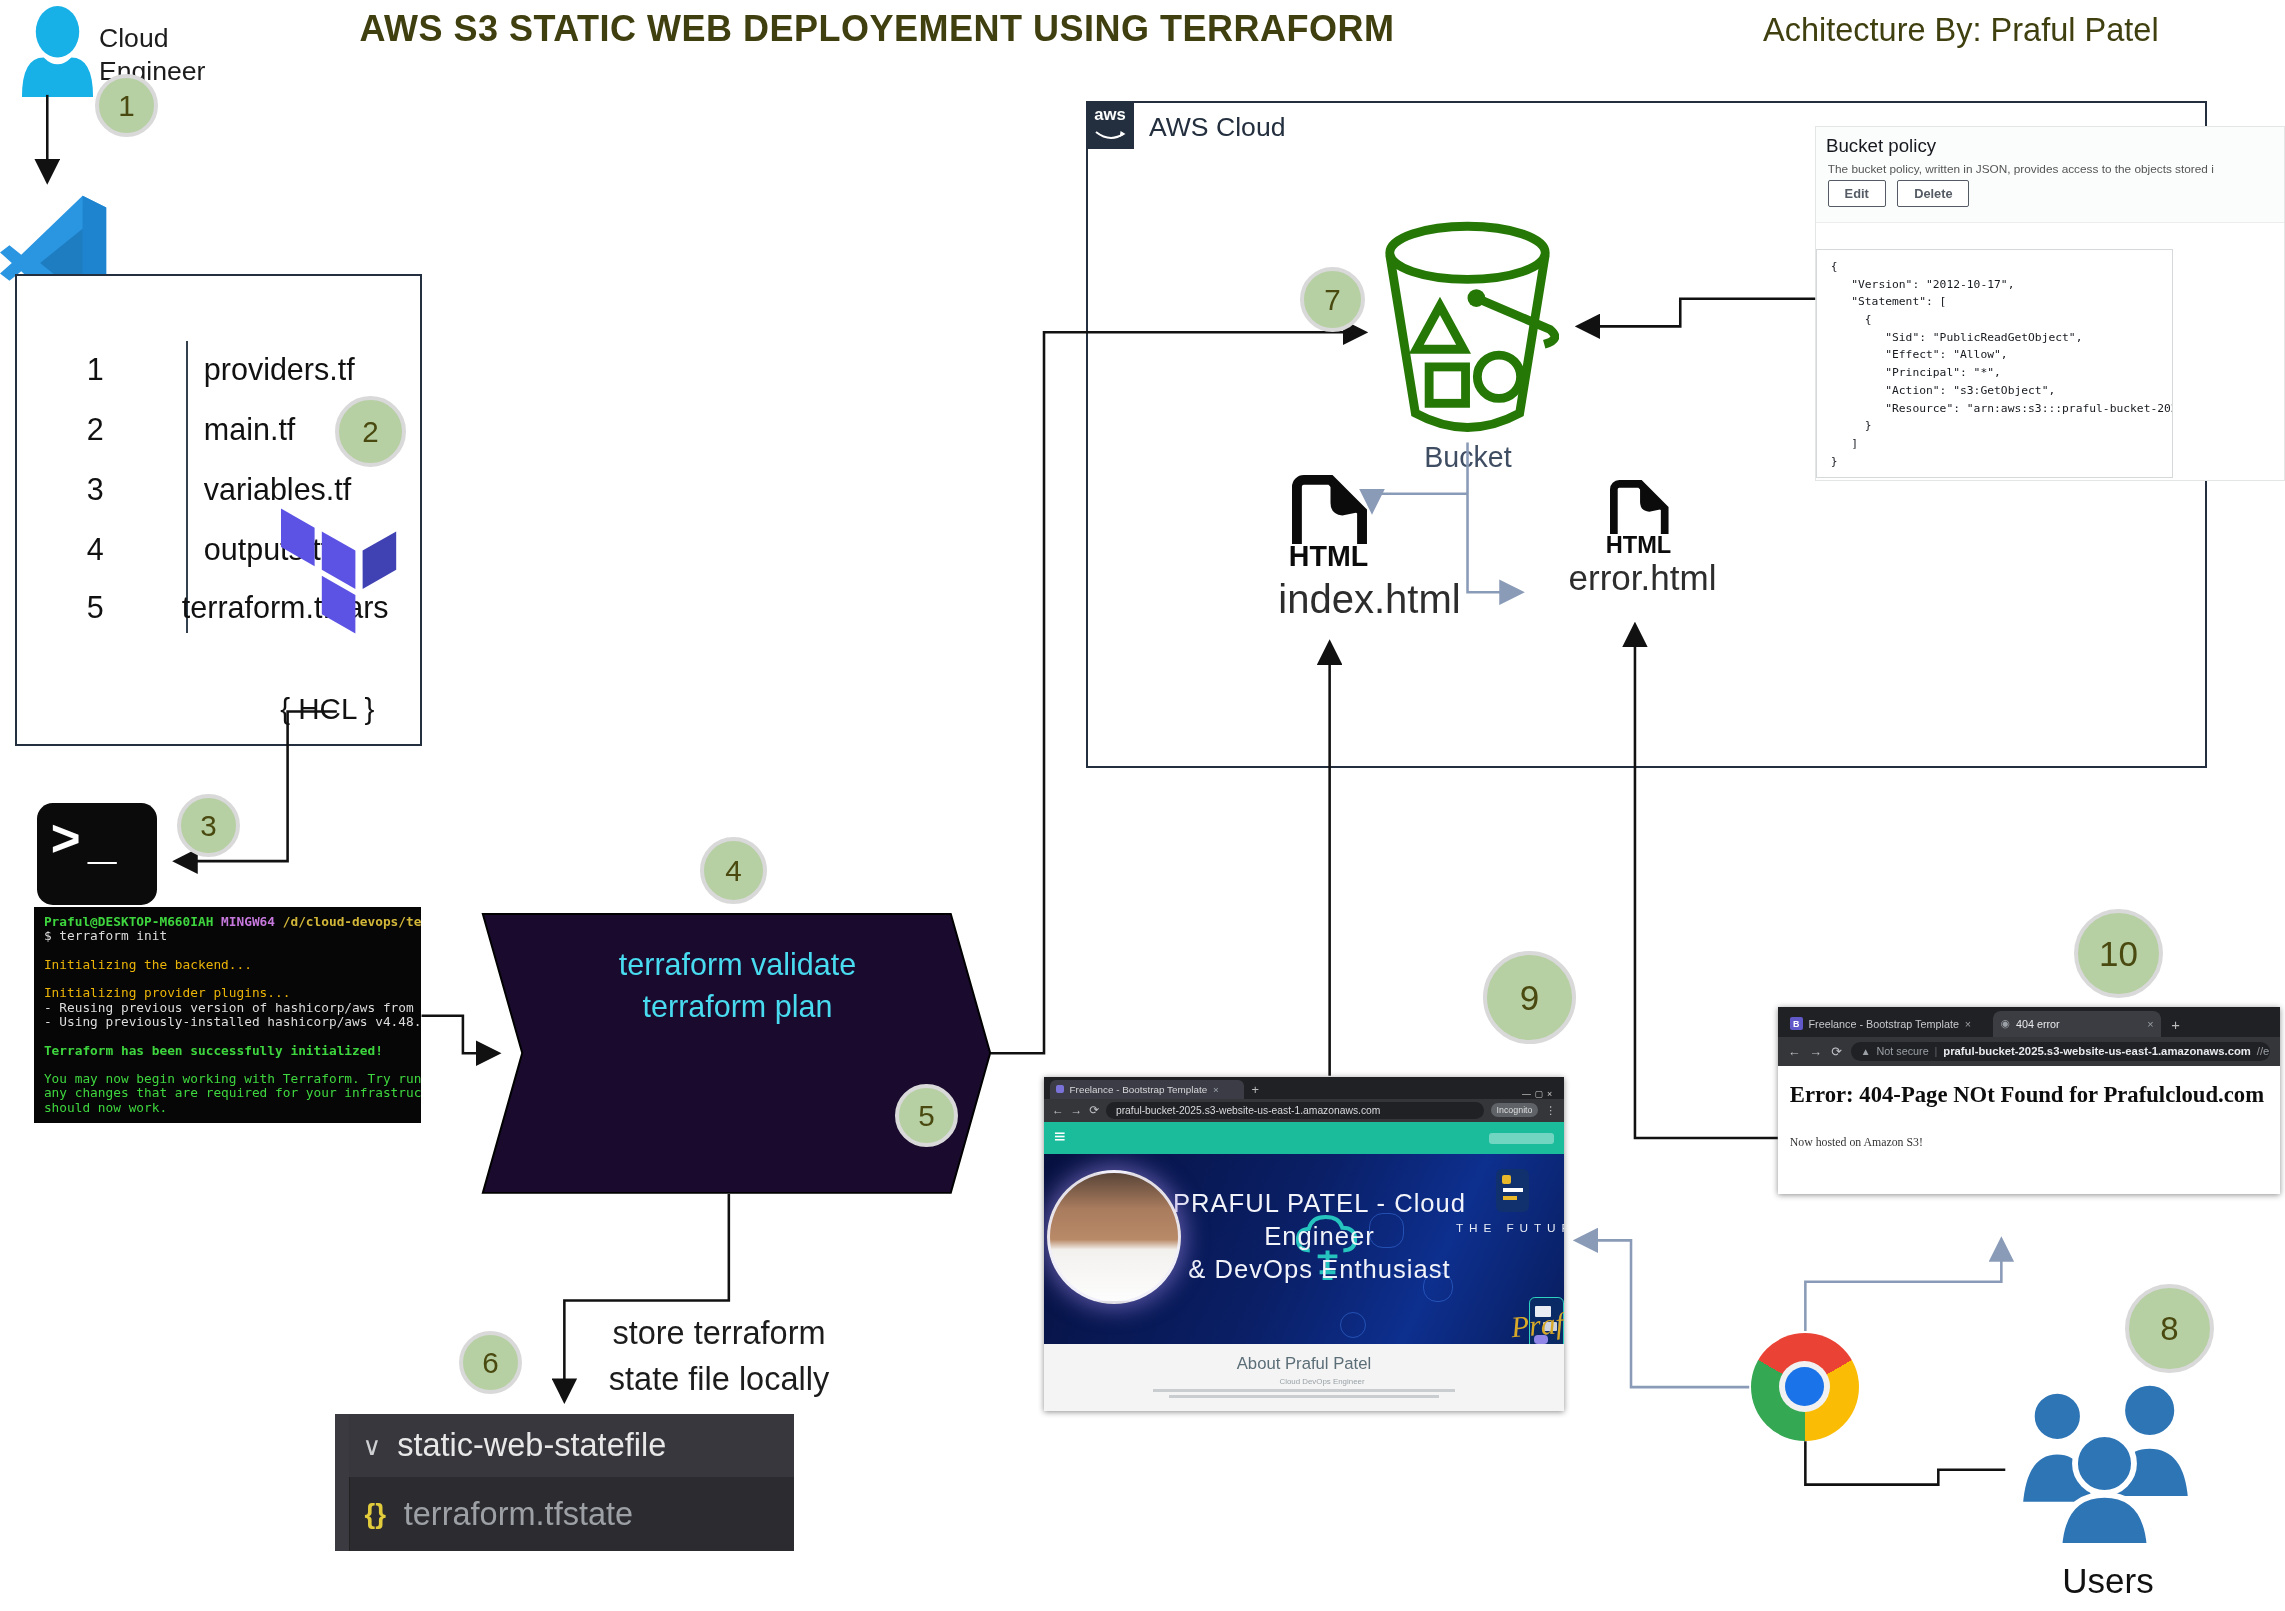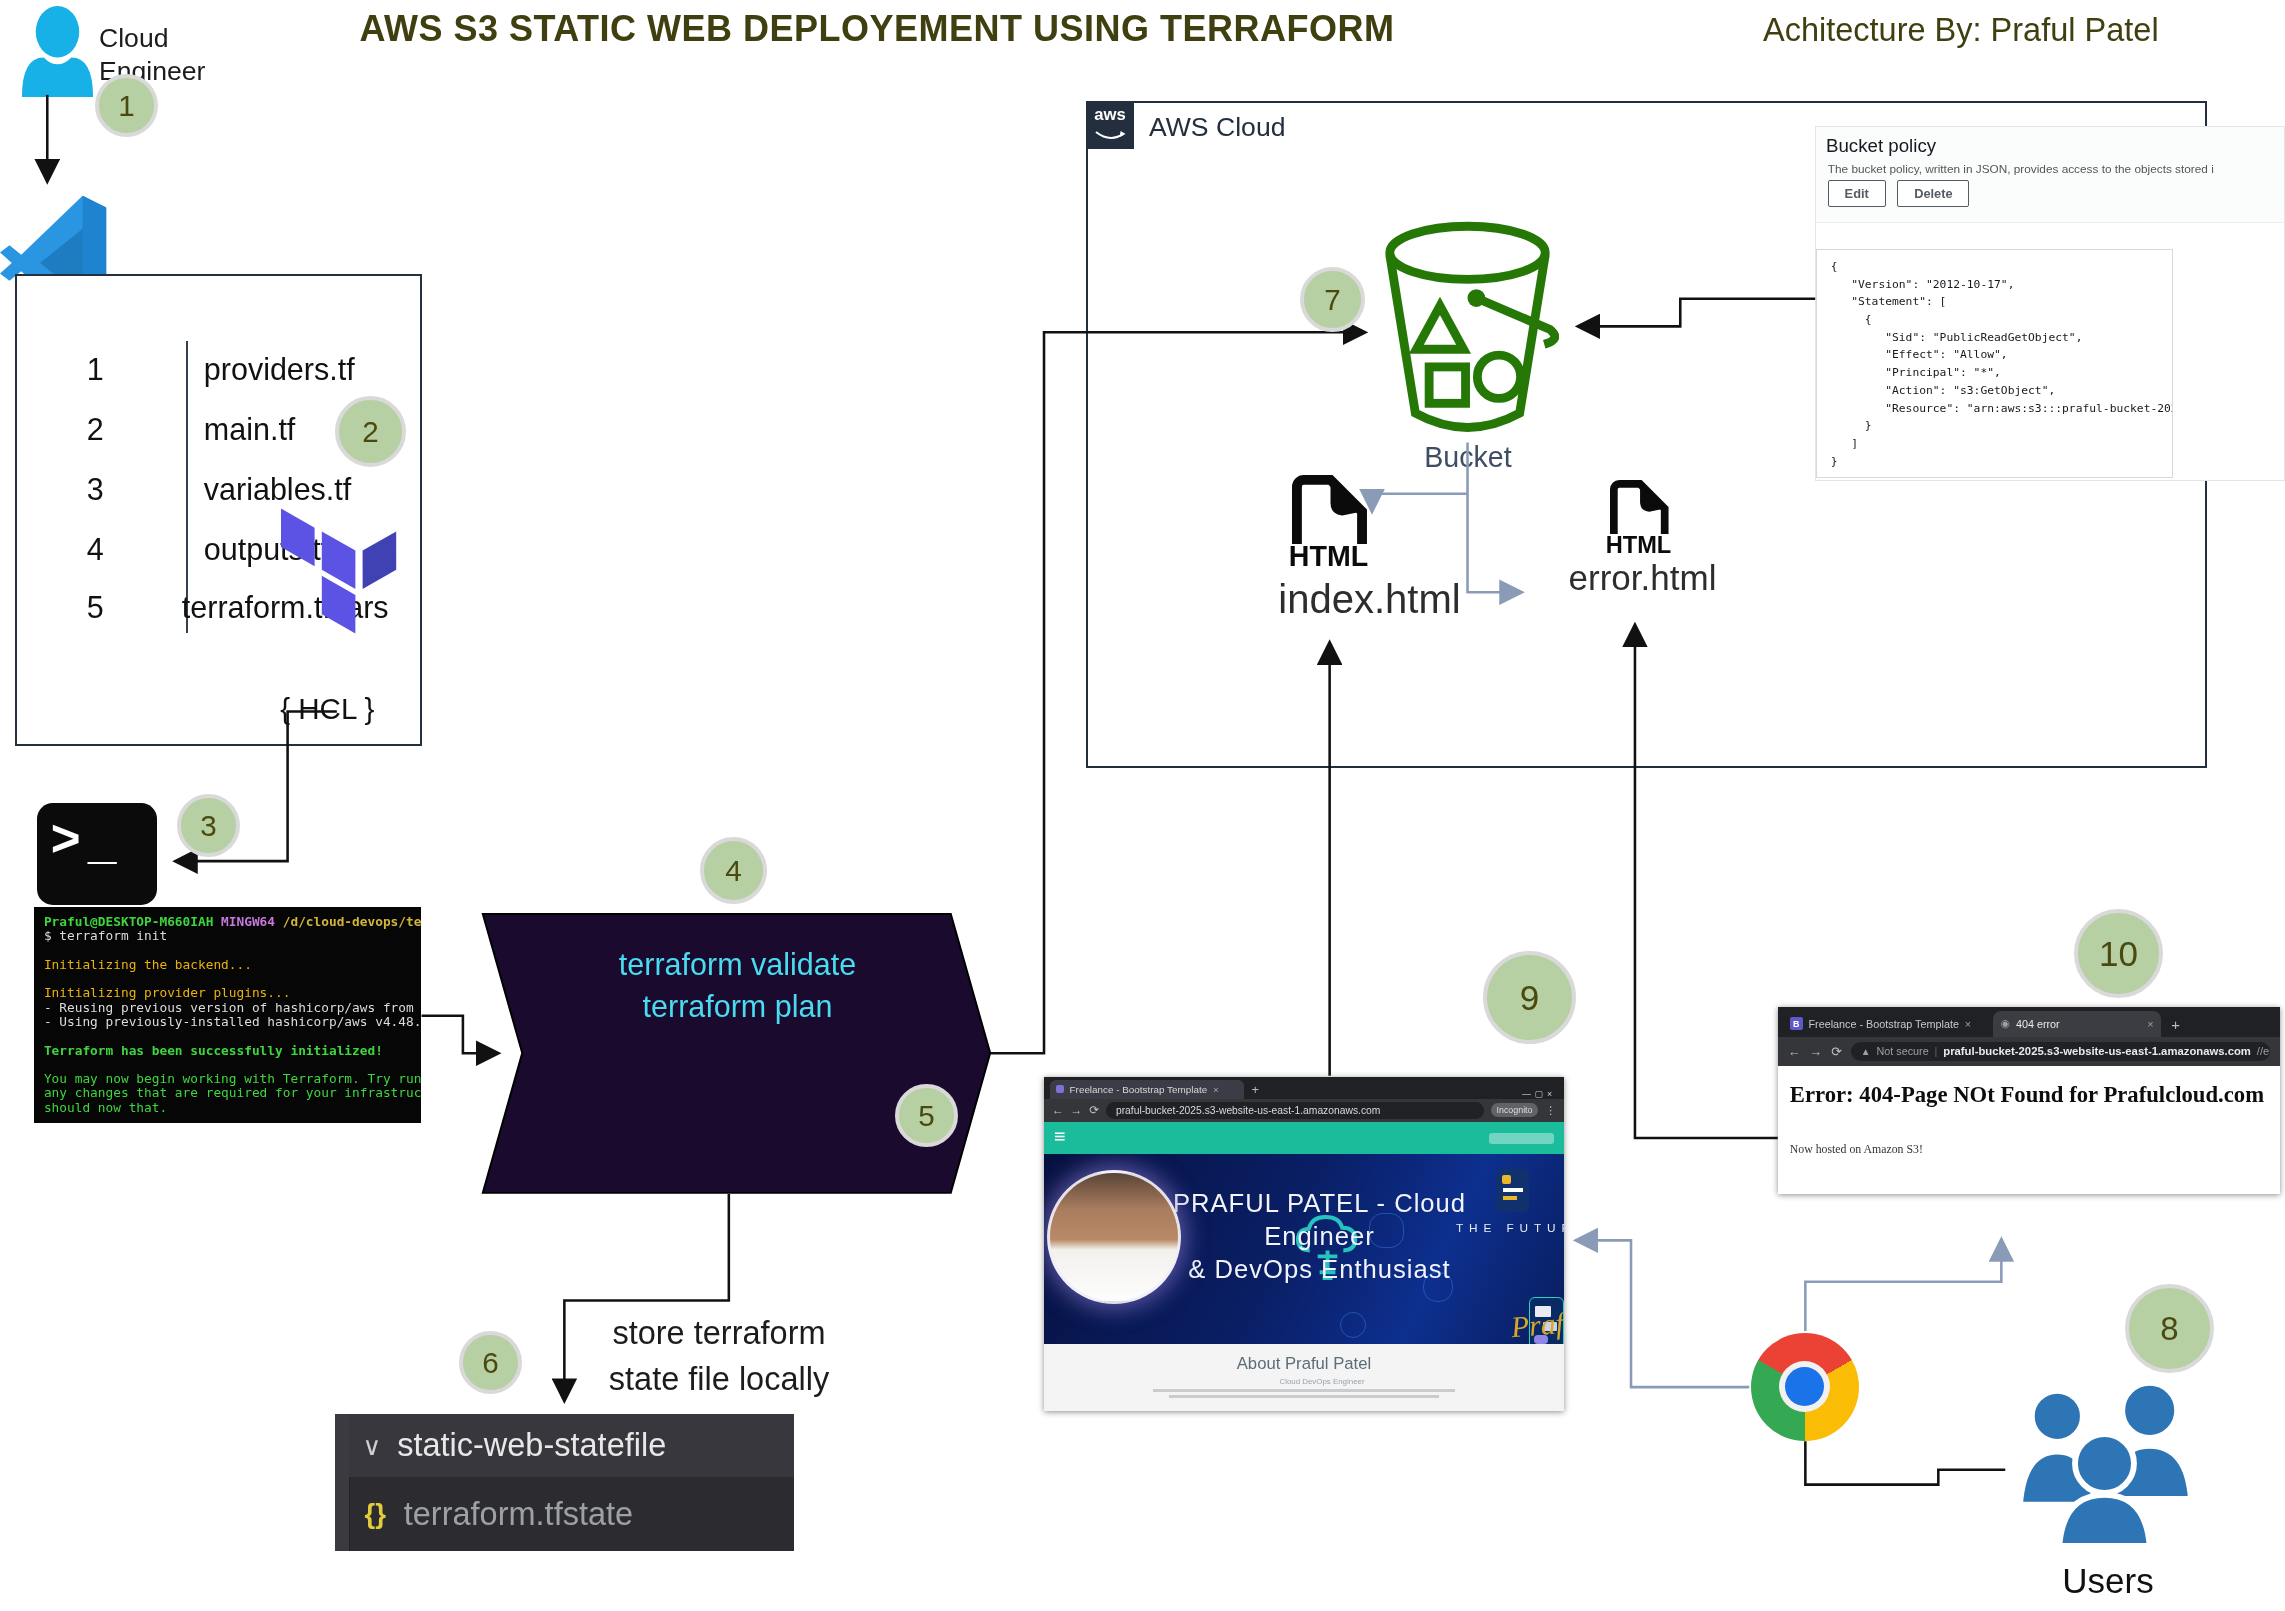--- a/index.html
+++ b/index.html
@@ -107,21 +107,21 @@
   .tile{position:absolute;border-radius:5.9px;}
   .site-about{position:absolute;left:0;right:0;top:267px;height:67px;background:#f4f4f4;text-align:center;}
   .about-title{margin-top:9.9px;font-size:16.7px;color:#5b6e78;}
   .about-sub{margin-top:3px;font-size:7.9px;color:#9aa3a8;padding-left:36px;}
   .about-bar{height:3px;background:#c9cdd0;margin:3px auto 0;}
 
   
   .errwin{left:1778px;top:1007px;width:502px;height:187px;}
   .err-heading{position:absolute;left:11.8px;top:75px;font-family:"Liberation Serif",serif;font-weight:bold;
     font-size:22.7px;color:#0d0d0d;}
-  .err-sub{position:absolute;left:11.8px;top:135px;font-family:"Liberation Serif",serif;font-size:11.8px;color:#333;}
+  .err-sub{position:absolute;left:11.8px;top:128px;font-family:"Liberation Serif",serif;font-size:11.8px;color:#333;}
 
   
   .chrome{left:1751px;top:1333px;width:108px;height:108px;border-radius:50%;
     background:conic-gradient(from 300deg,#ea4335 0deg 120deg,#fbbc05 120deg 240deg,#34a853 240deg 360deg);}
   .chrome-white{position:absolute;left:50%;top:50%;width:51px;height:51px;margin:-25.6px 0 0 -25.6px;border-radius:50%;background:#f1f1f1;}
   .chrome-blue{position:absolute;left:50%;top:50%;width:39px;height:39px;margin:-19.7px 0 0 -19.7px;border-radius:50%;background:#1a73e8;}
   .users-label{left:2029px;top:1561px;width:158px;text-align:center;font-size:35px;color:#111;}
 
   svg.overlay{position:absolute;left:0;top:0;pointer-events:none;z-index:8;}
   .z9{z-index:9;}
@@ -195,21 +195,21 @@
         <div class="t-line"><span class="t-wb">Initializing the backend...</span></div>
         <div class="t-line">&nbsp;</div>
         <div class="t-line"><span class="t-wb">Initializing provider plugins...</span></div>
         <div class="t-line"><span class="t-w">- Reusing previous version of hashicorp/aws from the depe</span></div>
         <div class="t-line"><span class="t-w">- Using previously-installed hashicorp/aws v4.48.0</span></div>
         <div class="t-line">&nbsp;</div>
         <div class="t-line"><span class="t-gb">Terraform has been successfully initialized!</span></div>
         <div class="t-line">&nbsp;</div>
         <div class="t-line"><span class="t-g">You may now begin working with Terraform. Try running "te</span></div>
         <div class="t-line"><span class="t-g">any changes that are required for your infrastructure. Al</span></div>
-        <div class="t-line"><span class="t-g">should now that.</span></div>
+        <div class="t-line"><span class="t-g">should now work.</span></div>
       </div>
   </div>
 
   <svg class="abs" style="left:471px;top:904px" width="532" height="296" viewBox="0 0 540 300">
     <polygon points="12,10 487,10 527,151 487,293 12,293 52,151" fill="#1a0b2e" stroke="#000" stroke-width="2"></polygon>
   </svg>
   <div class="abs pipe-cmds">
     <div>terraform validate</div>
     <div>terraform plan</div>
   </div>

